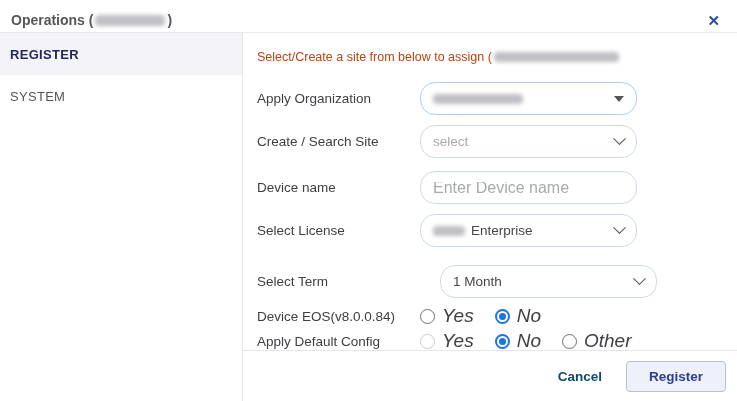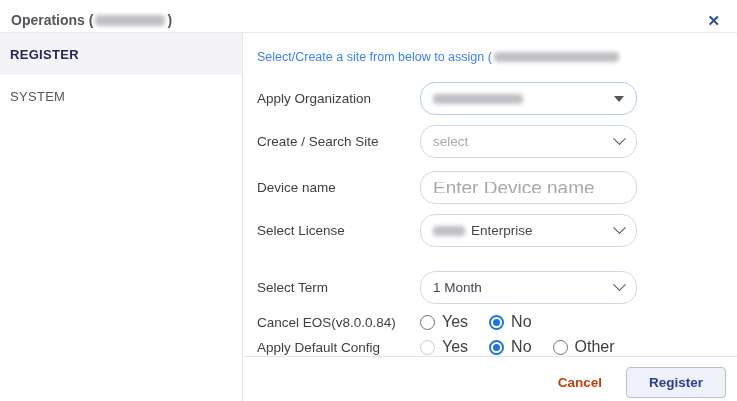--- a/index.html
+++ b/index.html
@@ -52,21 +52,21 @@
     background: #f4f4f8;
     color: #23265f; font-weight: bold;
   }
 
   
   .main { flex: 1; display: flex; flex-direction: column; min-width: 0; }
   .inset { margin-left: 14px; }
 
   .intro {
     margin-top: 17px; height: 16px;
-    font-size: 12.5px; color: #3b82f6;
+    font-size: 12.5px; color: #c2410c;
     display: flex; align-items: center; white-space: pre;
   }
   .intro-redact { width: 125px; height: 10px; margin-left: 2px; }
 
   .frow { display: flex; align-items: center; }
   .flabel { width: 163px; flex: 0 0 163px; font-size: 13.5px; color: #3f4045; }
   .control {
     width: 217px; height: 33px;
     border: 1px solid #ccdbec; border-radius: 15px;
     background: #fff;
@@ -90,61 +90,61 @@
     margin-left: auto;
     width: 9px; height: 9px;
     border-right: 1.6px solid #55565c;
     border-bottom: 1.6px solid #55565c;
     transform: rotate(45deg) translate(-2px, -2px);
   }
 
   .dev-input {
     width: 100%; height: 100%; border: none; outline: none;
     font-family: "Liberation Sans", sans-serif;
-    font-size: 19px; color: #46474c; background: transparent;
+    font-size: 16px; color: #46474c; background: transparent;
   }
   .dev-input::placeholder { color: #a6a9ae; opacity: 1; }
 
   
   .rrow { display: flex; align-items: center; height: 18px; }
   .ritem { display: flex; align-items: center; margin-right: 21px; cursor: pointer; }
   .radio {
     width: 15px; height: 15px; border-radius: 50%;
     border: 1.5px solid #6d7076; margin-right: 7px;
     position: relative; flex: 0 0 15px;
   }
   .radio.checked { border: 2px solid #1a73e8; }
   .radio.checked::after {
     content: ""; position: absolute; inset: 2px;
     background: #1a73e8; border-radius: 50%;
   }
   .radio.disabled { border-color: #c9ccd1; }
-  .rlabel { font-size: 16px; color: #3f4045; }
+  .rlabel { font-size: 19px; color: #3f4045; font-style: italic; }
 
   
   .row-org     { margin-top: 18px; }
   .row-site    { margin-top: 10px; }
   .row-device  { margin-top: 13px; }
   .row-license { margin-top: 10px; }
-  .row-term    { margin-top: 24px; }
+  .row-term    { margin-top: 18px; gap: 20px; }
   .row-eos     { margin-top: 9px; }
   .row-config  { margin-top: 7px; }
 
   
   .footer {
     margin-top: auto;
     height: 51px; flex: 0 0 51px;
     border-top: 1px solid #e6e6ea;
     display: flex; align-items: center; justify-content: flex-end;
     padding-right: 11px;
   }
   .cancel-btn {
     background: none; border: none;
     font-family: "Liberation Sans", sans-serif;
-    font-size: 13.5px; font-weight: bold; color: #c2410c;
+    font-size: 13.5px; font-weight: bold; color: #0c4a6e;
     margin-right: 24px; cursor: pointer;
   }
   .register-btn {
     height: 31px; padding: 0 22px;
     background: #eef1fa;
     border: 1px solid #b7c0da; border-radius: 4px;
     font-family: "Liberation Sans", sans-serif;
     font-size: 13.5px; font-weight: bold; color: #2e3d8f;
     cursor: pointer;
   }
@@ -204,21 +204,21 @@
 
       <div class="frow row-term inset">
         <div class="flabel">Select Term</div>
         <div class="control">
           <span>1 Month</span>
           <span class="chev-down"></span>
         </div>
       </div>
 
       <div class="rrow row-eos inset">
-        <div class="flabel">Cancel EOS(v8.0.0.84)</div>
+        <div class="flabel">Device EOS(v8.0.0.84)</div>
         <div class="ritem">
           <span class="radio"></span>
           <span class="rlabel">Yes</span>
         </div>
         <div class="ritem">
           <span class="radio checked"></span>
           <span class="rlabel">No</span>
         </div>
       </div>
 

